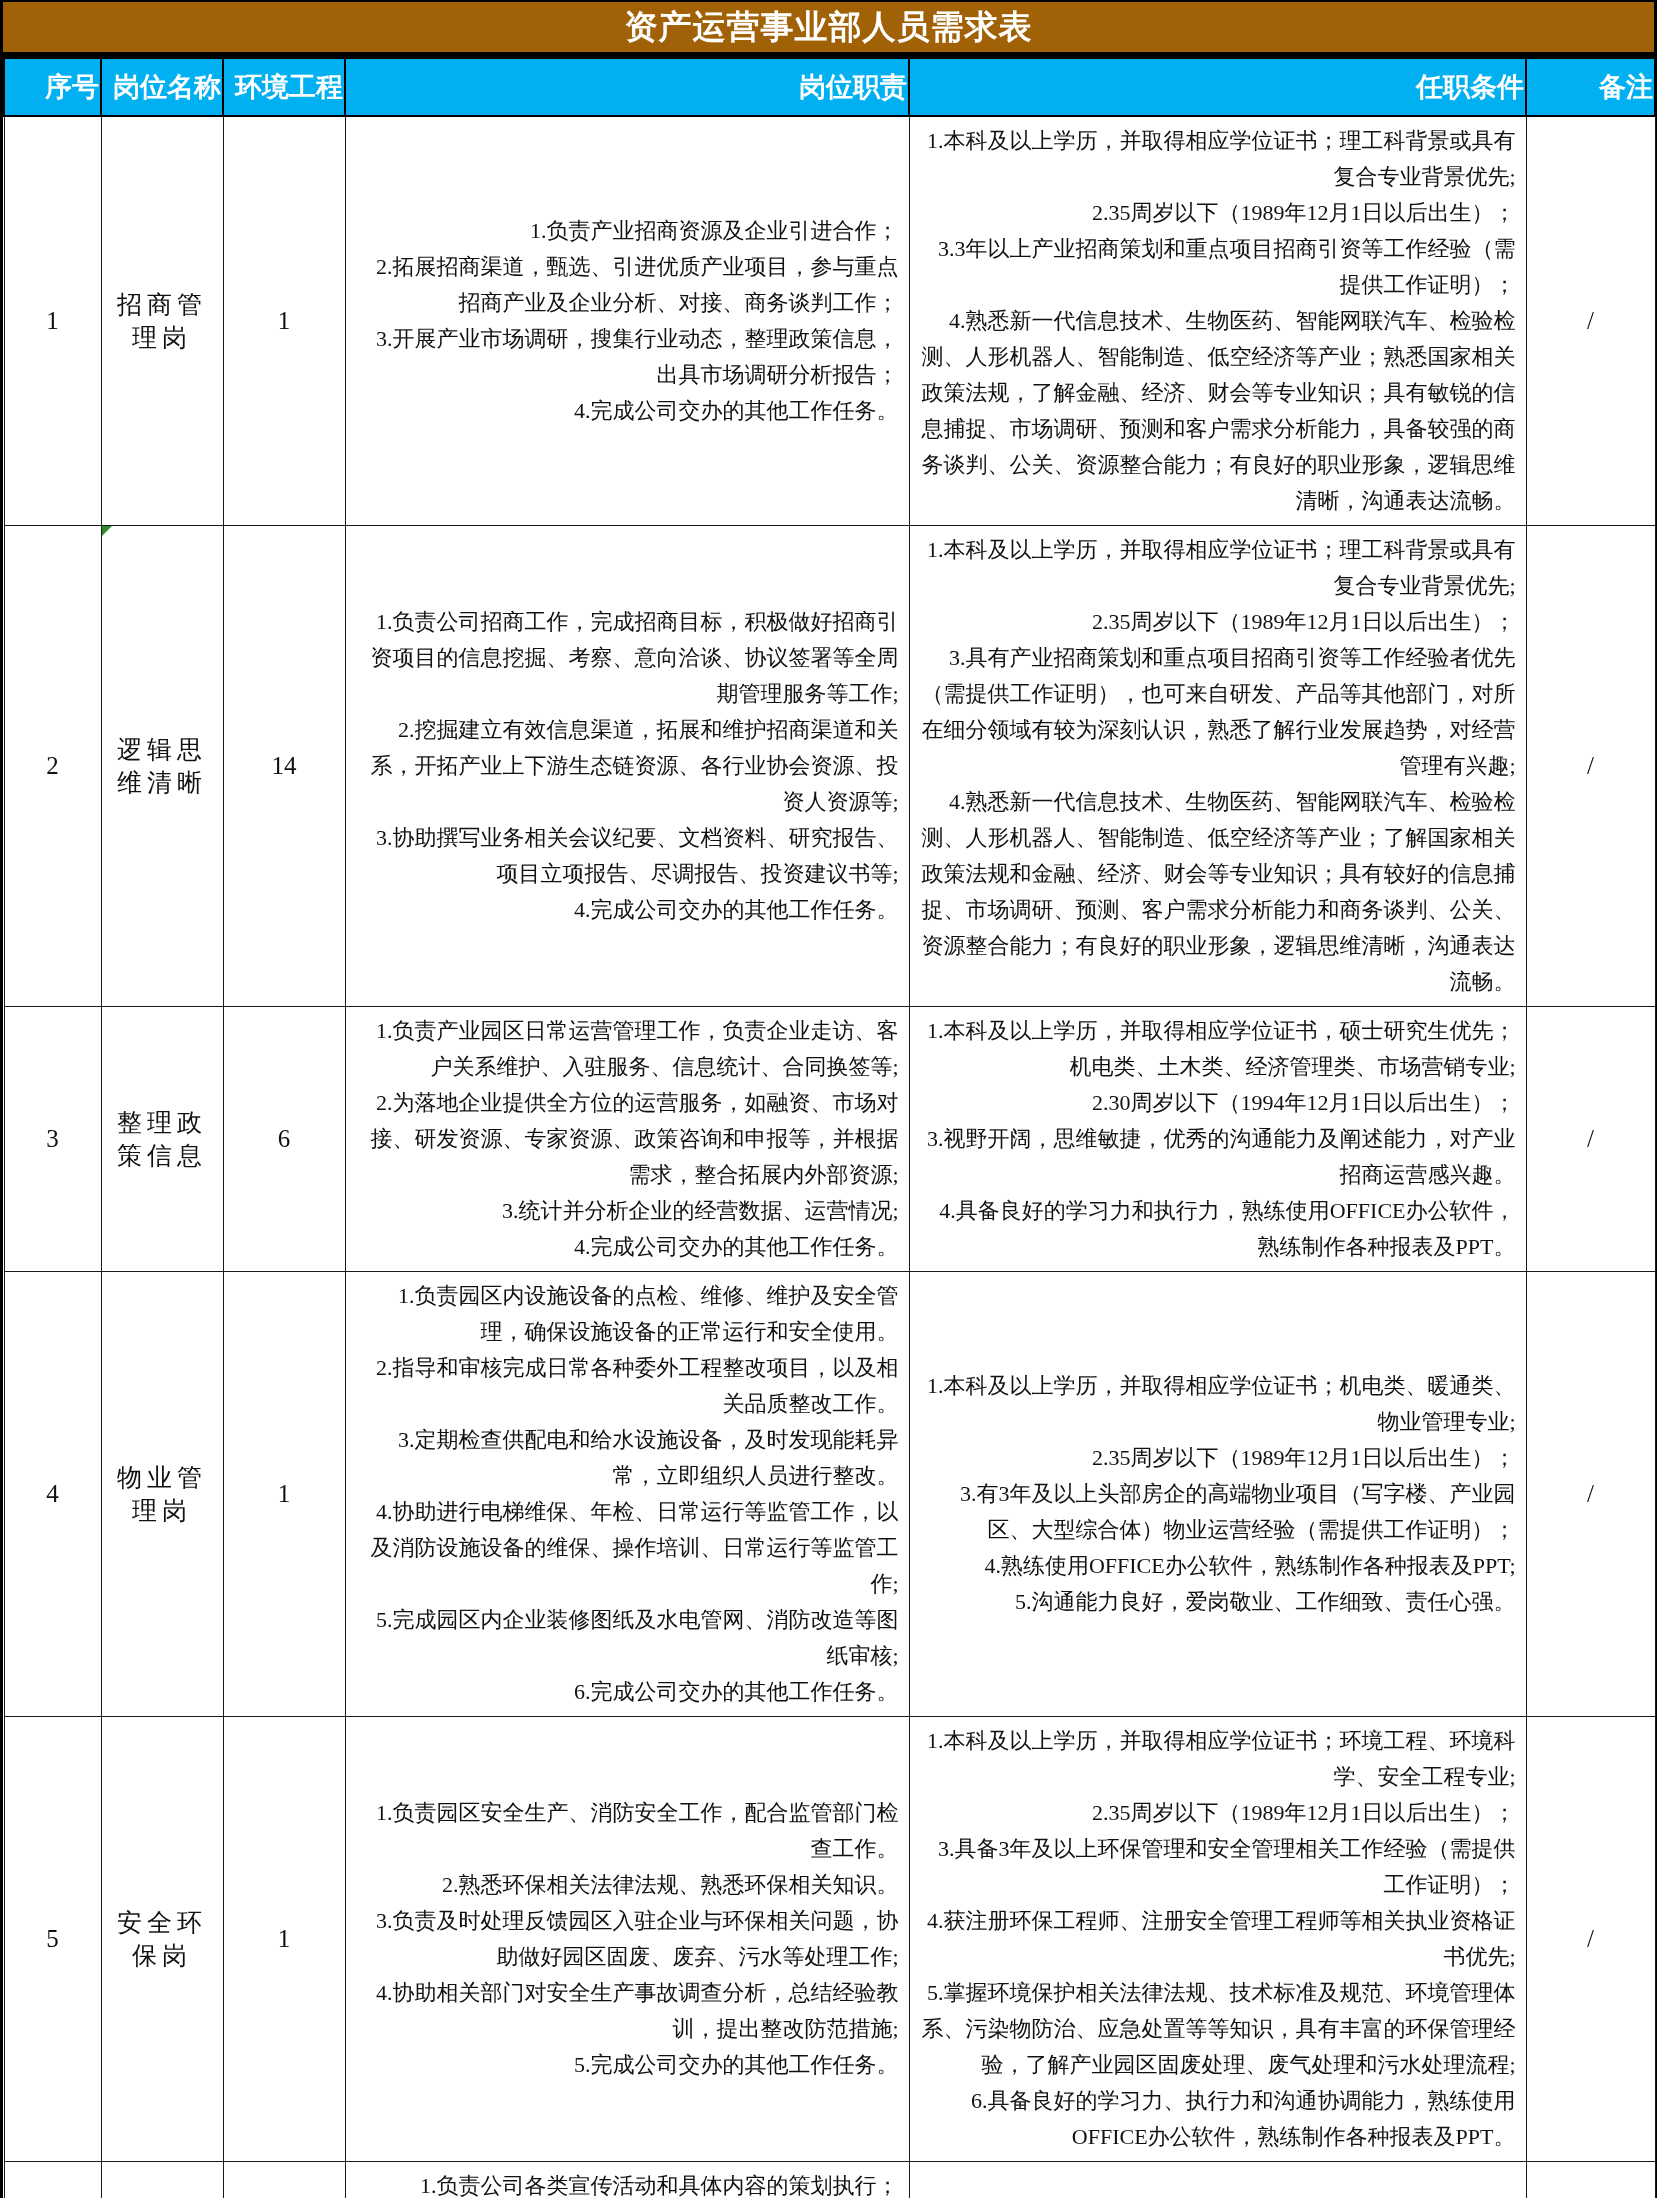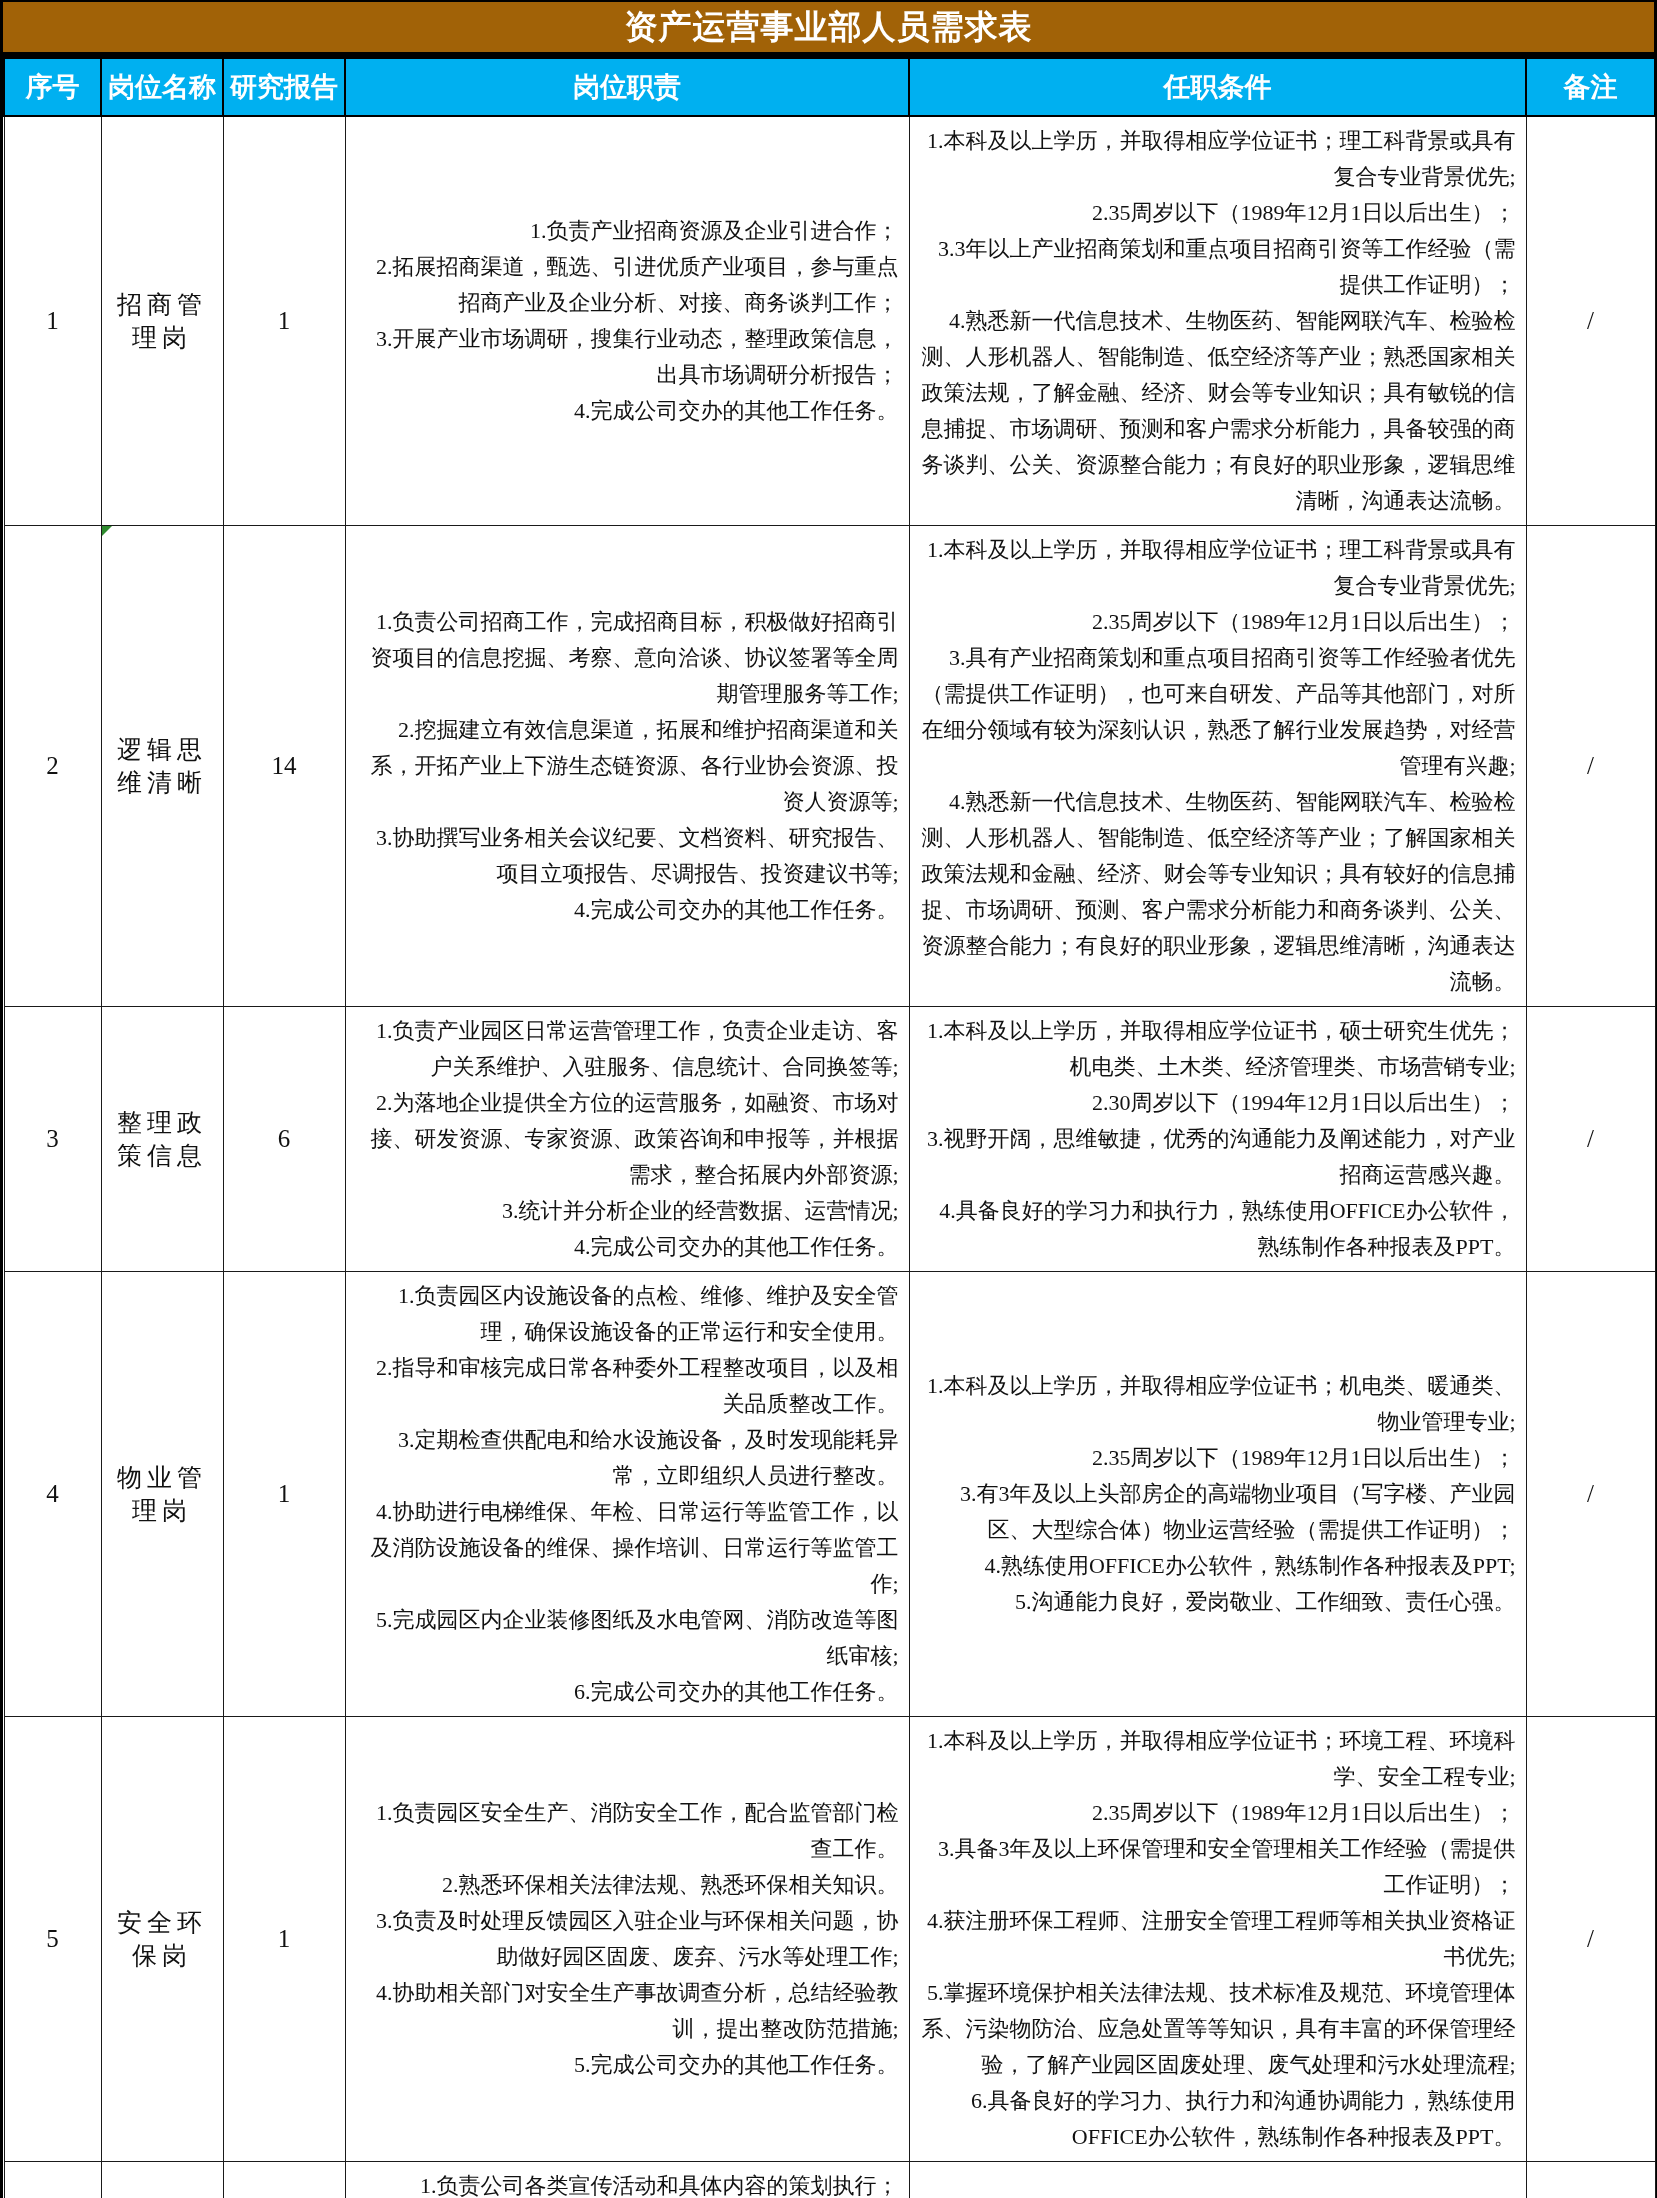--- a/index.html
+++ b/index.html
@@ -8,21 +8,21 @@
   .title-bar{height:50px;background:#a16207;color:#fff;font-weight:bold;font-size:33px;
              display:flex;align-items:center;justify-content:center;border-bottom:5px solid #000;letter-spacing:1px;}
   table{border-collapse:collapse;table-layout:fixed;width:1651px;}
   col.c-no{width:97px}
   col.c-pos{width:122px}
   col.c-cnt{width:122px}
   col.c-duty{width:564px}
   col.c-req{width:617px}
   col.c-rem{width:129px}
   th{background:#00B0F0;color:#fff;font-weight:bold;font-size:27px;height:54px;
-     border:2px solid #000;text-align:center;vertical-align:middle;}
+     border:2px solid #000;text-align:right;vertical-align:middle;}
   td{border:1.5px solid #1a1a1a;vertical-align:middle;background:#fff;}
   td.center{text-align:center;font-size:25px;}
   td.pos{letter-spacing:5px;}
   td.text{font-size:22px;line-height:36px;text-align:right;padding:6px 10px;white-space:pre-line;}
   tr.r1 td{height:286px}
   tr.r2 td{height:345px}
   tr.r3 td{height:203px}
   tr.r4 td{height:323px}
   tr.r5 td{height:350px}
   tr.r6 td{height:286px}
@@ -41,21 +41,21 @@
         <col class="c-pos">
         <col class="c-cnt">
         <col class="c-duty">
         <col class="c-req">
         <col class="c-rem">
     </colgroup>
     <thead>
       <tr>
         <th>序号</th>
         <th>岗位名称</th>
-        <th>研究报告</th>
+        <th>环境工程</th>
         <th>岗位职责</th>
         <th>任职条件</th>
         <th>备注</th>
       </tr>
     </thead>
     <tbody>
       <tr class="r1">
         <td class="center">1</td>
         <td class="center pos">招商管理岗</td>
         <td class="center">1</td>

